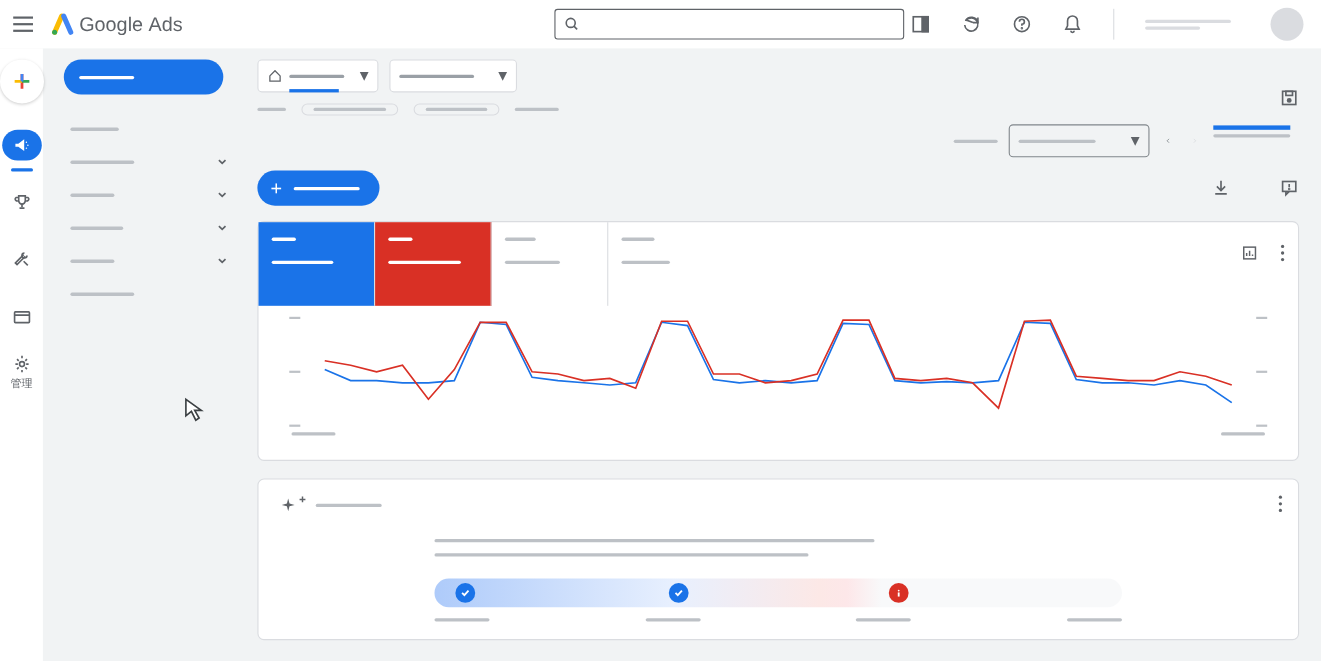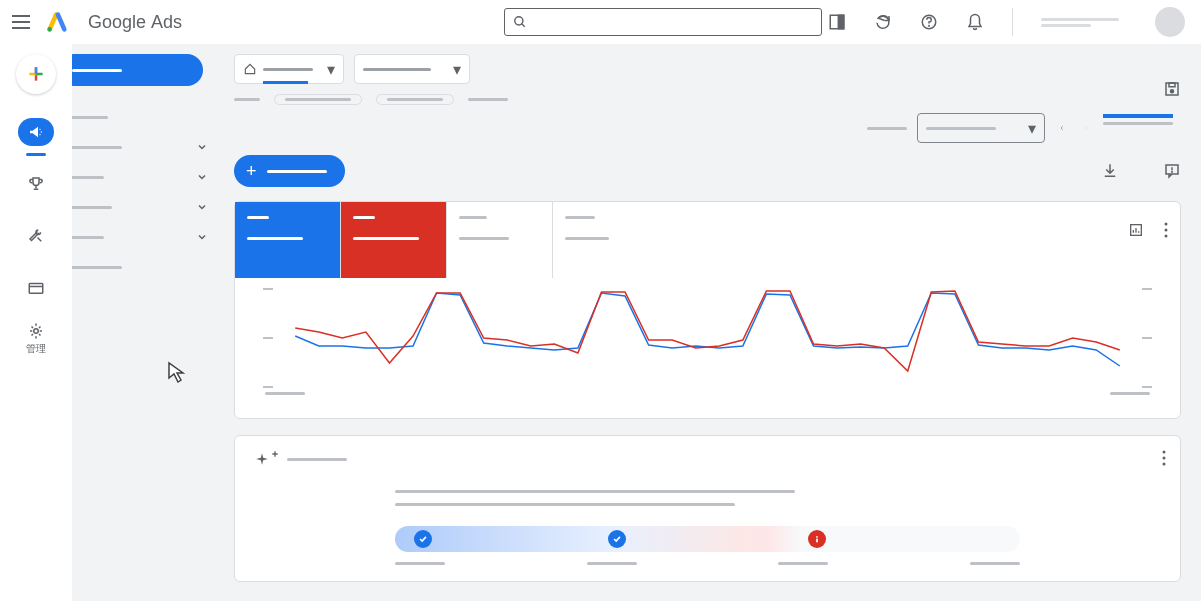--- a/index.html
+++ b/index.html
@@ -38,21 +38,21 @@
       cursor: pointer;
       margin-right: 16px;
     }
     .hamburger div {
       height: 2px;
       background: #5f6368;
     }
     .logo {
       display: flex;
       align-items: center;
-      gap: 20px;
+      gap: 4px;
     }
     .logo-icon {
       width: 22px;
       height: 22px;
     }
     .logo-text {
       font-size: 18px;
       color: #5f6368;
       font-weight: 400;
     }
@@ -111,21 +111,21 @@
       width: 1px;
       height: 28px;
       background: #dadce0;
     }
     
     
     .left-rail {
       position: absolute;
       left: 0;
       top: 44px;
-      width: 72px;
+      width: 39px;
       height: calc(100% - 44px);
       background: #fff;
       display: flex;
       flex-direction: column;
       align-items: center;
       padding-top: 10px;
       z-index: 5;
     }
     .plus-circle {
       width: 40px;

